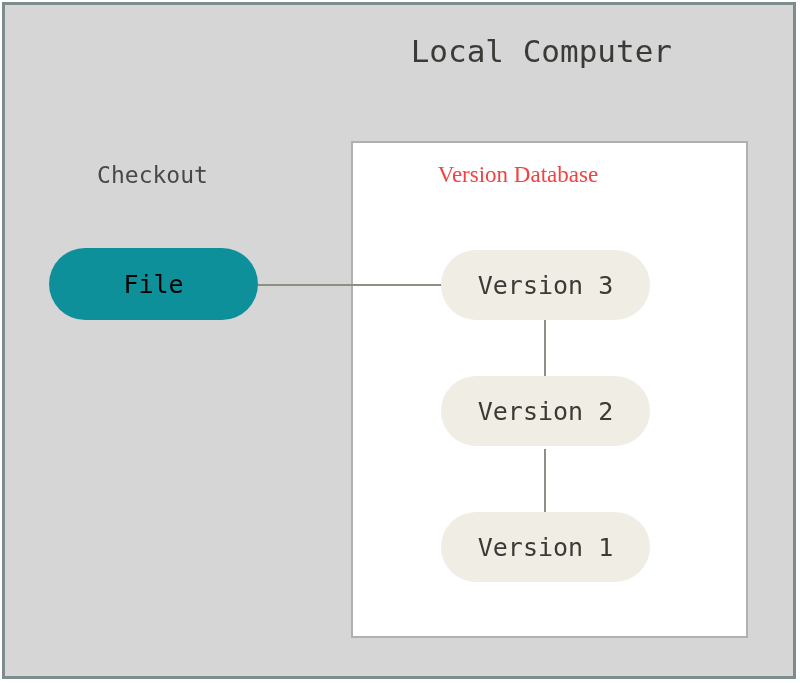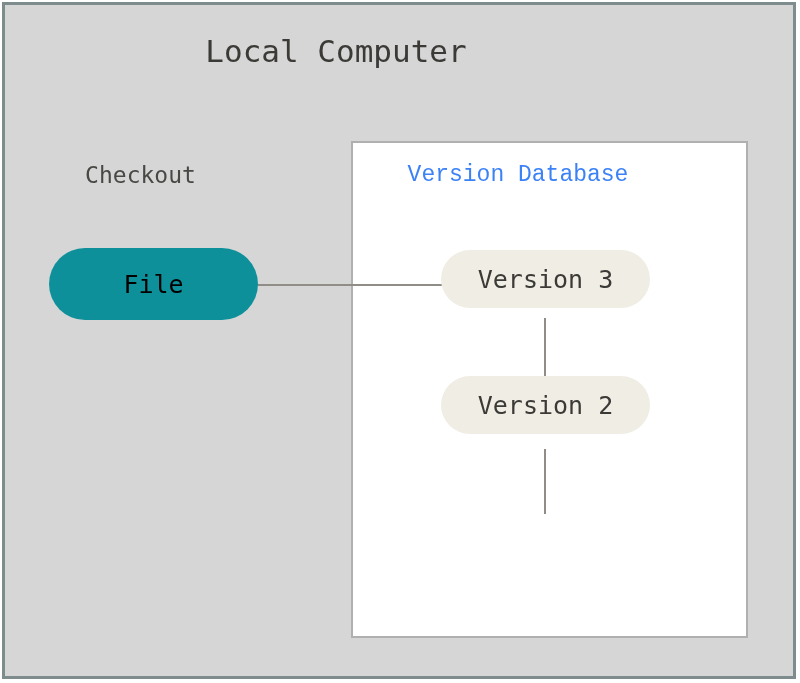--- a/index.html
+++ b/index.html
@@ -27,31 +27,31 @@
     height: 677px;
     box-sizing: border-box;
     background: #d6d6d6;
     border: 3px solid #7f8c8d;
   }
   #local-computer-title {
     position: absolute;
     left: 0;
     top: 33px;
     width: 672px;
-    text-align: center;
+    text-align: right;
     font-size: 31px;
     letter-spacing: 0px;
     color: #3b3a36;
     font-family: "DejaVu Sans Mono", monospace;
     white-space: pre;
   }
   
   #checkout-label {
     position: absolute;
-    left: 36px;
+    left: 48px;
     top: 162px;
     width: 209px;
     text-align: center;
     font-size: 23px;
     color: #4a4845;
     font-family: "DejaVu Sans Mono", monospace;
     white-space: pre;
   }
   
   #file-node {
@@ -81,30 +81,30 @@
     background: #ffffff;
     border: 2px solid #b0b0b0;
   }
   #version-database-title {
     position: absolute;
     left: 351px;
     top: 162px;
     width: 334px;
     text-align: center;
     font-size: 23px;
-    color: #3b82f6;
-    font-family: Liberation Mono, monospace;
+    color: #ef4444;
+    font-family: Liberation Serif, serif;
     white-space: pre;
   }
   
   .version-node {
     position: absolute;
     left: 441px;
     width: 209px;
-    height: 58px;
+    height: 70px;
     background: #efede4;
     border-radius: 35px;
     display: flex;
     align-items: center;
     justify-content: center;
     color: #3b3a36;
     font-size: 25px;
     font-family: "DejaVu Sans Mono", monospace;
     white-space: pre;
   }
@@ -154,14 +154,15 @@
   <div id="edge-file-to-v3" class="edge"></div>
   <div id="edge-v3-to-v2" class="edge"></div>
   <div id="edge-v2-to-v1" class="edge"></div>
 
   <div id="file-node">File</div>
 
   <div id="version-node-3" class="version-node">Version 3</div>
 
   <div id="version-node-2" class="version-node">Version 2</div>
 
+  <div id="version-node-1" class="version-node">Version 1</div>
 
 </div>
 
 </body></html>

